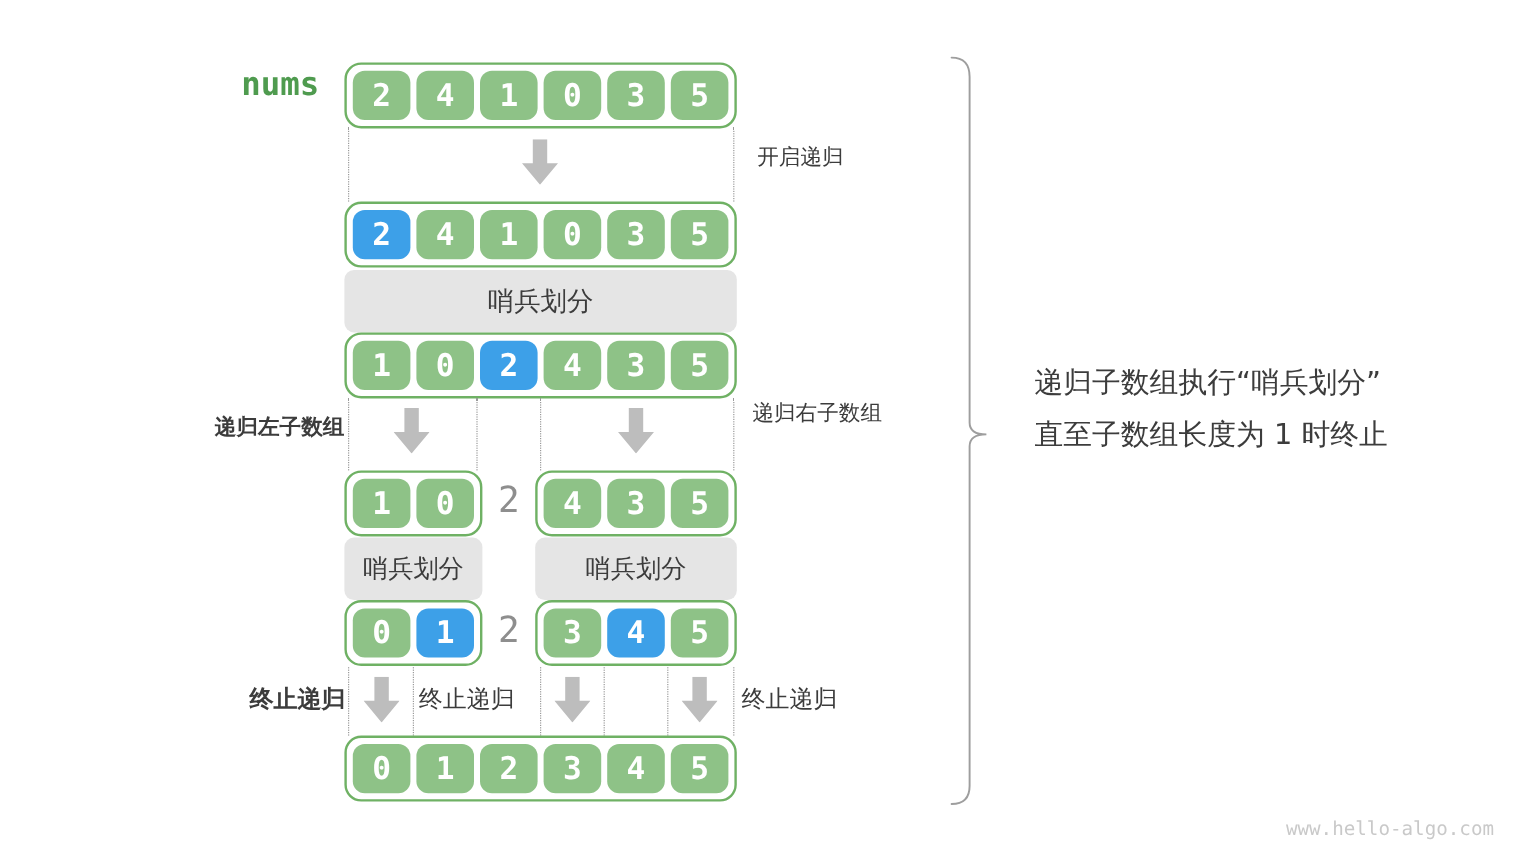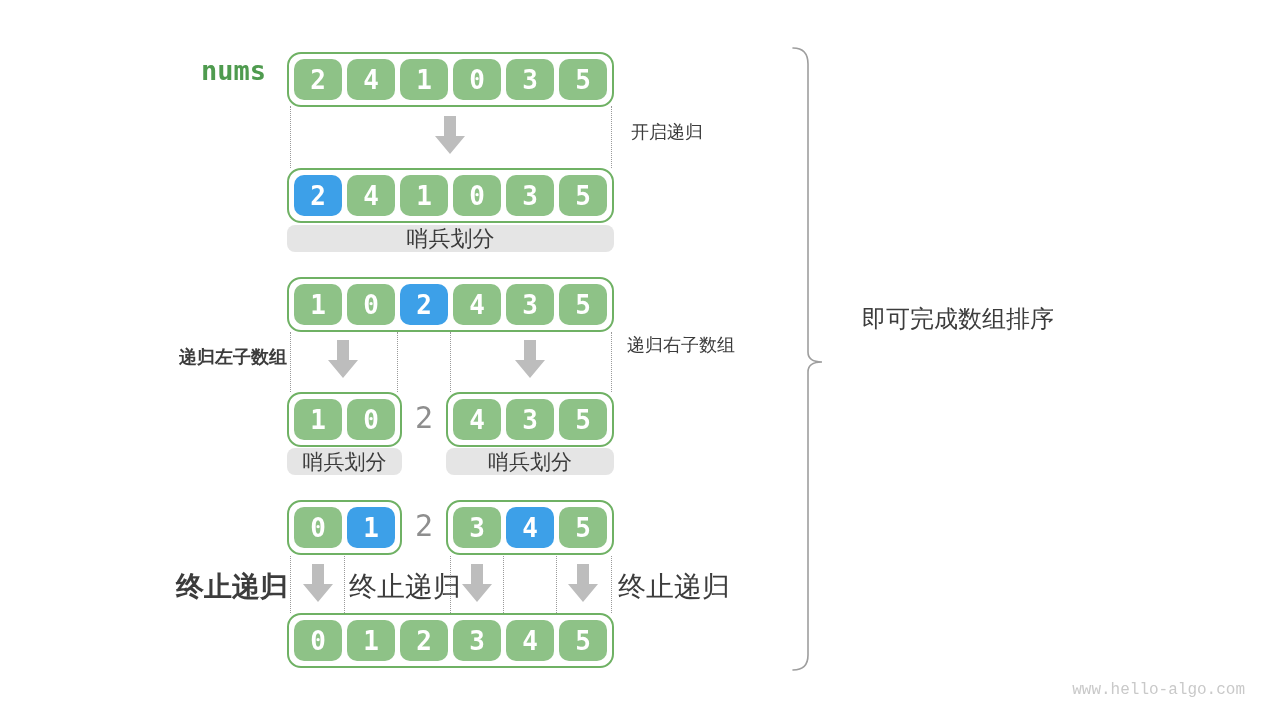--- a/index.html
+++ b/index.html
@@ -16,26 +16,26 @@
     position:absolute;display:flex;gap:5px;padding:5px;background:#ffffff;
     border:2px solid var(--green-border);border-radius:14px;box-sizing:border-box;
   }
   .cell{
     width:48px;height:41px;border-radius:10px;background:var(--green);color:#ffffff;
     font-family:"DejaVu Sans Mono","Liberation Mono",monospace;font-weight:bold;font-size:26px;
     display:flex;align-items:center;justify-content:center;flex:none;
   }
   .cell.hl{background:var(--blue);}
   .bar{
-    position:absolute;height:27px;background:var(--bar-bg);border-radius:8px;
+    position:absolute;height:52px;background:var(--bar-bg);border-radius:8px;
     color:var(--text);display:flex;align-items:center;justify-content:center;
     font-size:22px;box-sizing:border-box;
   }
   .vline{position:absolute;width:0;border-left:1px dotted var(--dotted);}
-  .lbl{position:absolute;color:var(--text);font-size:28px;white-space:nowrap;line-height:1.2;}
+  .lbl{position:absolute;color:var(--text);font-size:20px;white-space:nowrap;line-height:1.2;}
   .lbl.big{font-size:18px;}
   .lbl.right-align{text-align:right;font-weight:bold;}
   .pivot{
     position:absolute;font-family:"DejaVu Sans Mono","Liberation Mono",monospace;
     font-size:30px;color:var(--pivot-text);width:40px;text-align:center;line-height:1;
   }
   .arrow{position:absolute;color:var(--arrow);width:30px;height:38px;}
   .nums{
     position:absolute;font-family:"DejaVu Sans Mono","Liberation Mono",monospace;
     font-weight:bold;font-size:27px;color:var(--nums-label);width:106px;text-align:right;
@@ -152,16 +152,17 @@
     <div class="cell">2</div>
     <div class="cell">3</div>
     <div class="cell">4</div>
     <div class="cell">5</div>
   </div>
 
 <svg class="brace" style="left:780px;top:40px;" width="60" height="640" viewBox="0 0 60 640">
   <path d="M13 8 Q28 8 28 24 L28 312 Q28 322 42 322 Q28 322 28 332 L28 615 Q28 630 13 630" fill="none" stroke="currentColor" stroke-width="1.6" stroke-linecap="round"></path>
 </svg>
 <div class="note" style="left:862px;top:298px;">
-  <div>即可完成数组排序</div>
+  <div>递归子数组执行“哨兵划分”</div>
+  <div>直至子数组长度为 1 时终止</div>
 </div>
 
-<div class="watermark" style="left:1035px;top:681px;font-family:Liberation Mono, monospace;">www.hello-algo.com</div>
+<div class="watermark" style="left:1035px;top:681px;">www.hello-algo.com</div>
 
 </body></html>

